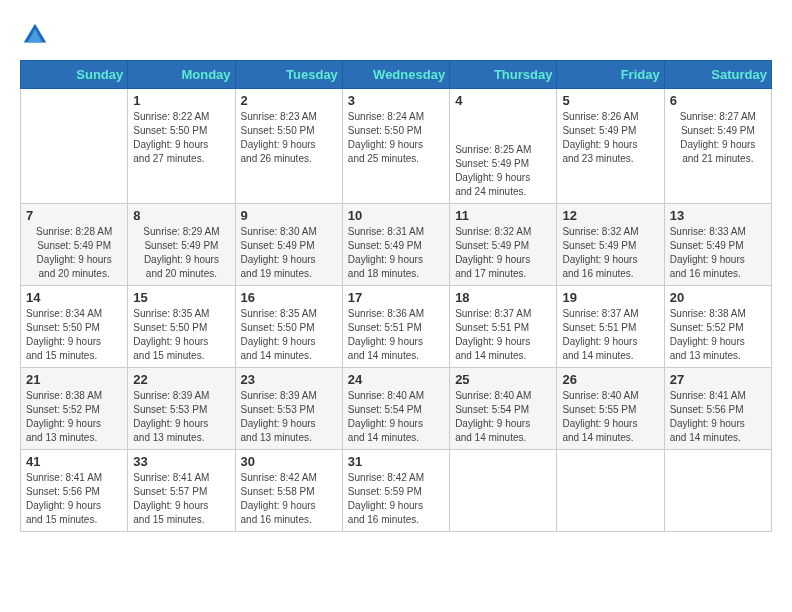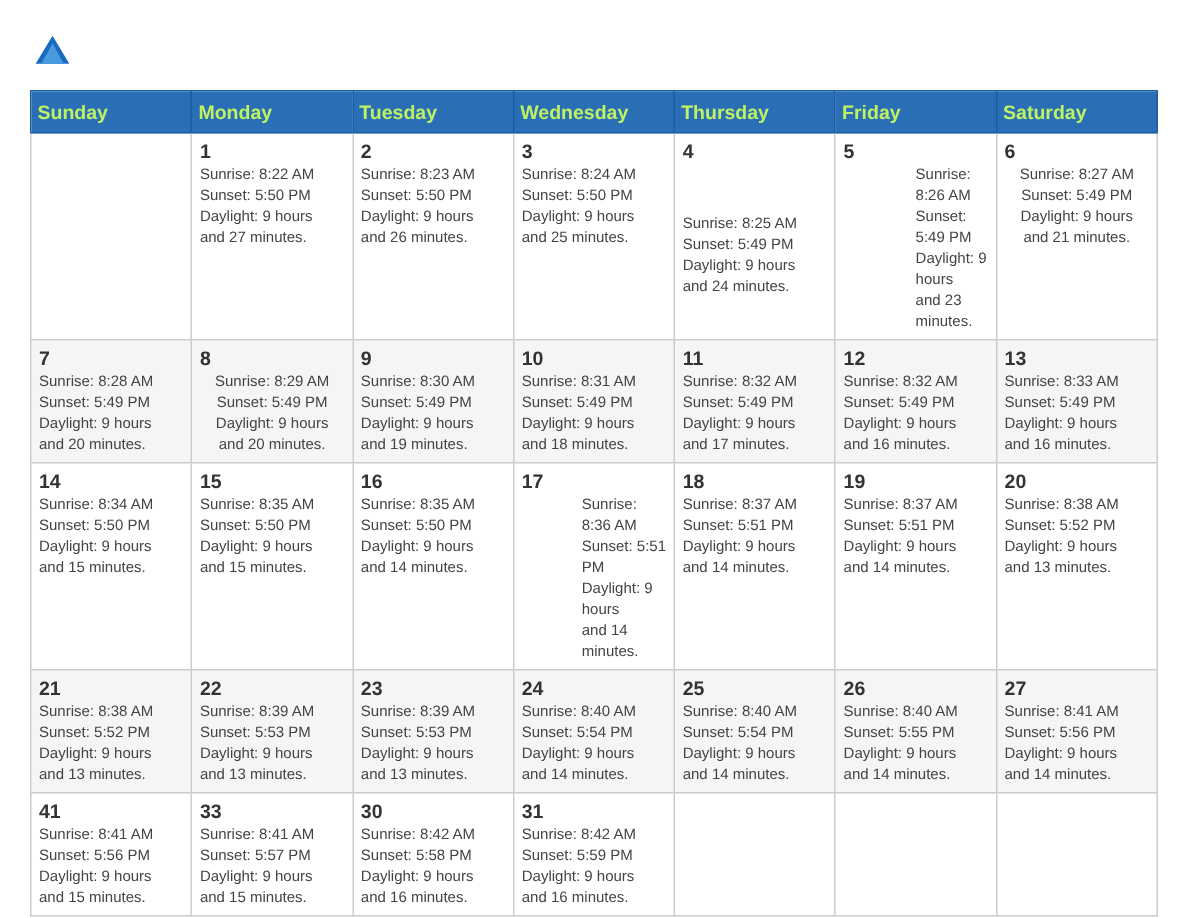--- a/index.html
+++ b/index.html
@@ -52,24 +52,24 @@
       font-size: 15px;
       color: #555;
     }
     .calendar {
       width: 100%;
       border-collapse: collapse;
       border: 1px solid #ccc;
     }
     .calendar th {
       background-color: #2a6eb5;
-      color: #bef264;
+      color: #5eead4;
       padding: 6px 4px;
       font-size: 13px;
-      text-align: left;
+      text-align: right;
       border: 1px solid #1a5ea5;
     }
     .calendar td {
       vertical-align: top;
       border: 1px solid #ccc;
       padding: 4px 5px;
       width: 107px;
       min-height: 80px;
       font-size: 11px;
       color: #333;
@@ -151,37 +151,37 @@
         </td>
         <td>
           <span class="day-number">4</span>
           <div class="day-info" style="white-space: pre-line; margin-top: 35px;">Sunrise: 8:25 AM
 Sunset: 5:49 PM
 Daylight: 9 hours
 and 24 minutes.</div>
         </td>
         <td>
           <span class="day-number">5</span>
-          <div class="day-info" style="white-space: pre-line; margin-left: 48px;">Sunrise: 8:26 AM
+          <div class="day-info" style="white-space: pre-line;">Sunrise: 8:26 AM
 Sunset: 5:49 PM
 Daylight: 9 hours
 and 23 minutes.</div>
         </td>
         <td>
           <span class="day-number">6</span>
           <div class="day-info" style="white-space: pre-line; text-align: center;">Sunrise: 8:27 AM
 Sunset: 5:49 PM
 Daylight: 9 hours
 and 21 minutes.</div>
         </td>
       </tr>
       <tr>
         <td>
           <span class="day-number">7</span>
-          <div class="day-info" style="white-space: pre-line;">Sunrise: 8:28 AM
+          <div class="day-info" style="white-space: pre-line; text-align: center;">Sunrise: 8:28 AM
 Sunset: 5:49 PM
 Daylight: 9 hours
 and 20 minutes.</div>
         </td>
         <td>
           <span class="day-number">8</span>
           <div class="day-info" style="white-space: pre-line; text-align: center;">Sunrise: 8:29 AM
 Sunset: 5:49 PM
 Daylight: 9 hours
 and 20 minutes.</div>
@@ -239,21 +239,21 @@
         </td>
         <td>
           <span class="day-number">16</span>
           <div class="day-info" style="white-space: pre-line;">Sunrise: 8:35 AM
 Sunset: 5:50 PM
 Daylight: 9 hours
 and 14 minutes.</div>
         </td>
         <td>
           <span class="day-number">17</span>
-          <div class="day-info" style="white-space: pre-line; margin-left: 40px;">Sunrise: 8:36 AM
+          <div class="day-info" style="white-space: pre-line;">Sunrise: 8:36 AM
 Sunset: 5:51 PM
 Daylight: 9 hours
 and 14 minutes.</div>
         </td>
         <td>
           <span class="day-number">18</span>
           <div class="day-info" style="white-space: pre-line;">Sunrise: 8:37 AM
 Sunset: 5:51 PM
 Daylight: 9 hours
 and 14 minutes.</div>

